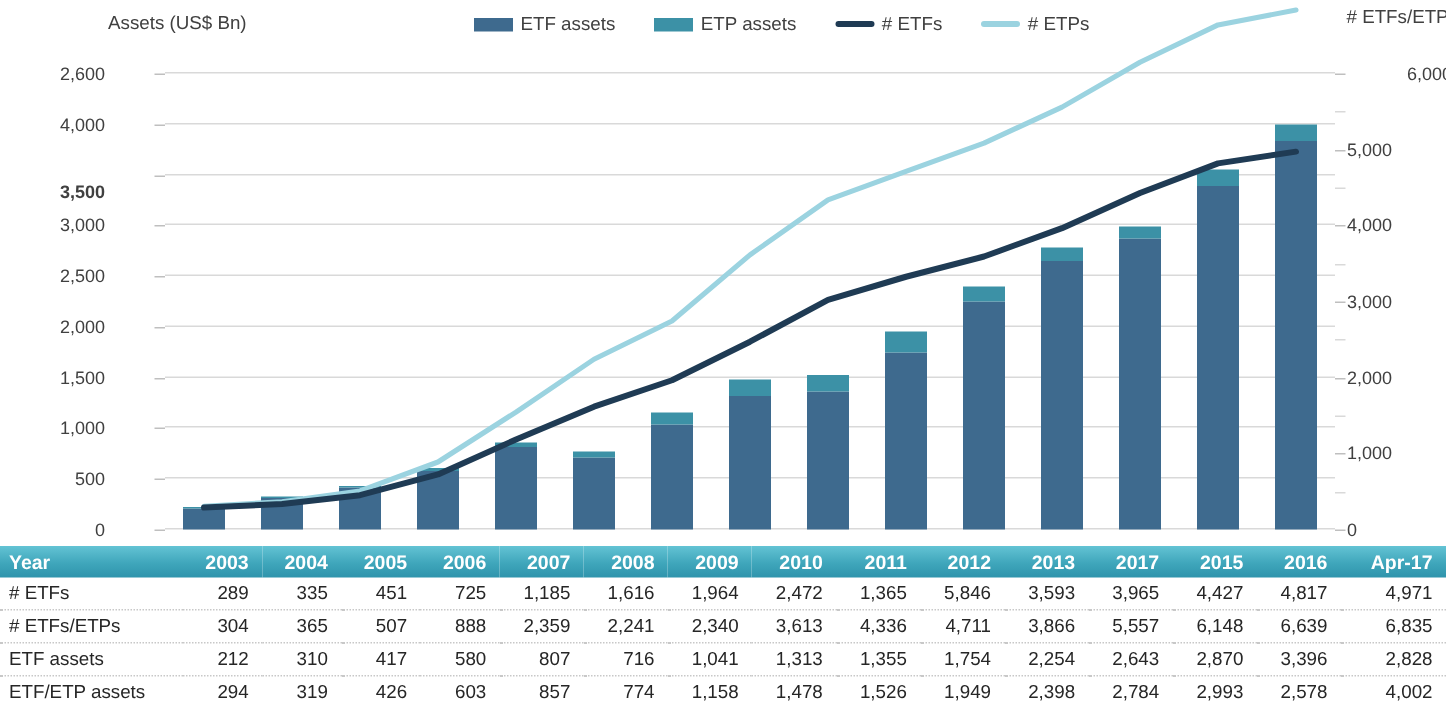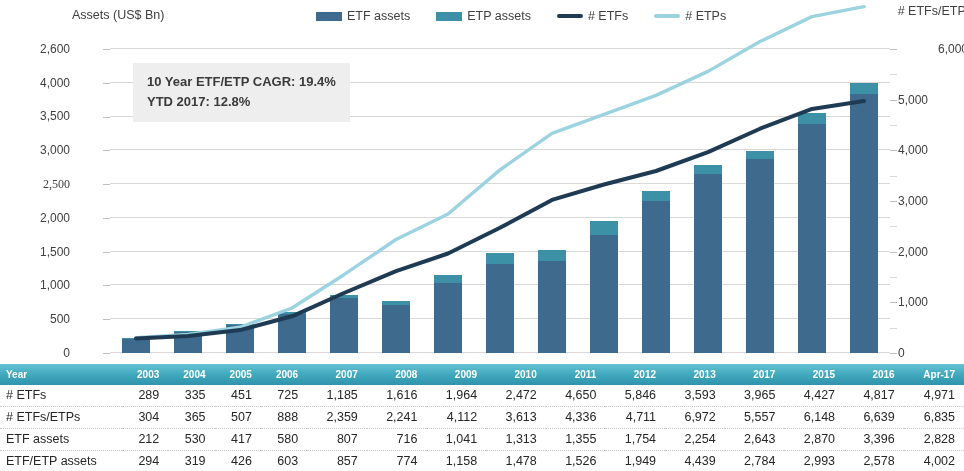--- a/index.html
+++ b/index.html
@@ -62,21 +62,21 @@
   
   #data-table{
     position:absolute;left:0;top:364px;width:964px;
     border-collapse:collapse;font-size:12.5px;
   }
   #data-table th,#data-table td{
     padding:0;height:21px;line-height:21px;
   }
   #data-table thead th{
     background:linear-gradient(180deg,#63c3d4 0%,#3fa6bb 55%,#2f94ac 100%);
-    color:#ffffff;font-weight:bold;font-size:10px;
+    color:#ffffff;font-weight:bold;font-size:13px;
   }
   #data-table thead th.hcell-label{text-align:left;padding-left:6px;}
   #data-table thead th.hcell-year{text-align:right;padding-right:9px;}
   #data-table tbody td.rowlabel{text-align:left;padding-left:6px;color:#262626;}
   #data-table tbody td.num{text-align:right;padding-right:9px;color:#262626;}
   #data-table tbody tr{border-bottom:1px dotted #c8c8c8;}
   #data-table tbody tr:last-child{border-bottom:1px dotted #c8c8c8;}
 </style>
 </head>
 <body>
@@ -109,25 +109,25 @@
       <div class="tick-left" style="top: 319px;">0</div>
       <div class="tickmark-l" style="top: 319px;"></div>
       <div class="tick-left" style="top: 285.222px;">500</div>
       <div class="tickmark-l" style="top: 285.222px;"></div>
       <div class="tick-left" style="top: 251.444px;">1,000</div>
       <div class="tickmark-l" style="top: 251.444px;"></div>
       <div class="tick-left" style="top: 217.667px;">1,500</div>
       <div class="tickmark-l" style="top: 217.667px;"></div>
       <div class="tick-left" style="top: 183.889px;">2,000</div>
       <div class="tickmark-l" style="top: 183.889px;"></div>
-      <div class="tick-left" style="top: 150.111px; font-family: Liberation Serif, serif;">2,500</div>
+      <div class="tick-left" style="top: 150.111px;">2,500</div>
       <div class="tickmark-l" style="top: 150.111px;"></div>
       <div class="tick-left" style="top: 116.333px;">3,000</div>
       <div class="tickmark-l" style="top: 116.333px;"></div>
-      <div class="tick-left" style="top: 82px;">3,500</div>
+      <div class="tick-left" style="top: 94px; font-weight: bold;">3,500</div>
       <div class="tickmark-l" style="top: 82.5556px;"></div>
       <div class="tick-left" style="top: 48.7778px;">4,000</div>
       <div class="tickmark-l" style="top: 48.7778px;"></div>
       <div class="tick-left" style="top: 15px;">2,600</div>
       <div class="tickmark-l" style="top: 15px;"></div>
     </div>
   <div id="ticks-right">
       <div class="tick-right" style="top: 319px;">0</div>
       <div class="tickmark-r" style="top: 319px;"></div>
       <div class="tick-right" style="top: 268.333px;">1,000</div>
@@ -224,24 +224,20 @@
           <div class="seg-etf" style="height: 259.346px; background: rgb(62, 106, 142);"></div>
           <div class="seg-etp" style="bottom: 259.346px; height: 11.0116px; background: rgb(60, 145, 166);"></div>
         </div>
       </div>
     <svg id="lines" width="780" height="304">
       <polyline id="line-etps" fill="none" stroke="#9BD3E0" stroke-width="3.4" stroke-linejoin="round" stroke-linecap="round" points="26.0,288.6 78.0,285.5 130.0,278.3 182.0,259.0 234.0,225.7 286.0,190.5 338.0,165.0 390.0,120.9 442.0,84.3 494.0,65.3 546.0,46.4 598.0,22.4 650.0,-7.5 702.0,-32.4 754.0,-42.3"></polyline>
       <polyline id="line-etfs" fill="none" stroke="#1F3B54" stroke-width="4" stroke-linejoin="round" stroke-linecap="round" points="26.0,289.4 78.0,287.0 130.0,281.1 182.0,267.3 234.0,244.0 286.0,222.1 338.0,204.5 390.0,178.8 442.0,150.9 494.0,135.5 546.0,122.0 598.0,103.1 650.0,79.7 702.0,59.9 754.0,52.1"></polyline>
     </svg>
   </div>
 
-  <div id="annotation">
-    <div>10 Year ETF/ETP CAGR: 19.4%</div>
-    <div>YTD 2017: 12.8%</div>
-  </div>
 </div>
 
 <table id="data-table">
   <thead>
     <tr>
         <th class="hcell-label" style="width: 116px;">Year</th>
         <th class="hcell-year">2003</th>
         <th class="hcell-year">2004</th>
         <th class="hcell-year">2005</th>
         <th class="hcell-year">2006</th>
@@ -262,50 +258,50 @@
       <tr>
         <td class="rowlabel"># ETFs</td>
         <td class="num">289</td>
         <td class="num">335</td>
         <td class="num">451</td>
         <td class="num">725</td>
         <td class="num">1,185</td>
         <td class="num">1,616</td>
         <td class="num">1,964</td>
         <td class="num">2,472</td>
-        <td class="num">4,650</td>
+        <td class="num">1,365</td>
         <td class="num">5,846</td>
         <td class="num">3,593</td>
         <td class="num">3,965</td>
         <td class="num">4,427</td>
         <td class="num">4,817</td>
         <td class="num">4,971</td>
       </tr>
       <tr>
         <td class="rowlabel"># ETFs/ETPs</td>
         <td class="num">304</td>
         <td class="num">365</td>
         <td class="num">507</td>
         <td class="num">888</td>
         <td class="num">2,359</td>
         <td class="num">2,241</td>
-        <td class="num">4,112</td>
+        <td class="num">2,340</td>
         <td class="num">3,613</td>
         <td class="num">4,336</td>
         <td class="num">4,711</td>
-        <td class="num">6,972</td>
+        <td class="num">3,866</td>
         <td class="num">5,557</td>
         <td class="num">6,148</td>
         <td class="num">6,639</td>
         <td class="num">6,835</td>
       </tr>
       <tr>
         <td class="rowlabel">ETF assets</td>
         <td class="num">212</td>
-        <td class="num">530</td>
+        <td class="num">310</td>
         <td class="num">417</td>
         <td class="num">580</td>
         <td class="num">807</td>
         <td class="num">716</td>
         <td class="num">1,041</td>
         <td class="num">1,313</td>
         <td class="num">1,355</td>
         <td class="num">1,754</td>
         <td class="num">2,254</td>
         <td class="num">2,643</td>
@@ -318,20 +314,20 @@
         <td class="num">294</td>
         <td class="num">319</td>
         <td class="num">426</td>
         <td class="num">603</td>
         <td class="num">857</td>
         <td class="num">774</td>
         <td class="num">1,158</td>
         <td class="num">1,478</td>
         <td class="num">1,526</td>
         <td class="num">1,949</td>
-        <td class="num">4,439</td>
+        <td class="num">2,398</td>
         <td class="num">2,784</td>
         <td class="num">2,993</td>
         <td class="num">2,578</td>
         <td class="num">4,002</td>
       </tr>
     </tbody>
 </table>
 
 </body></html>

